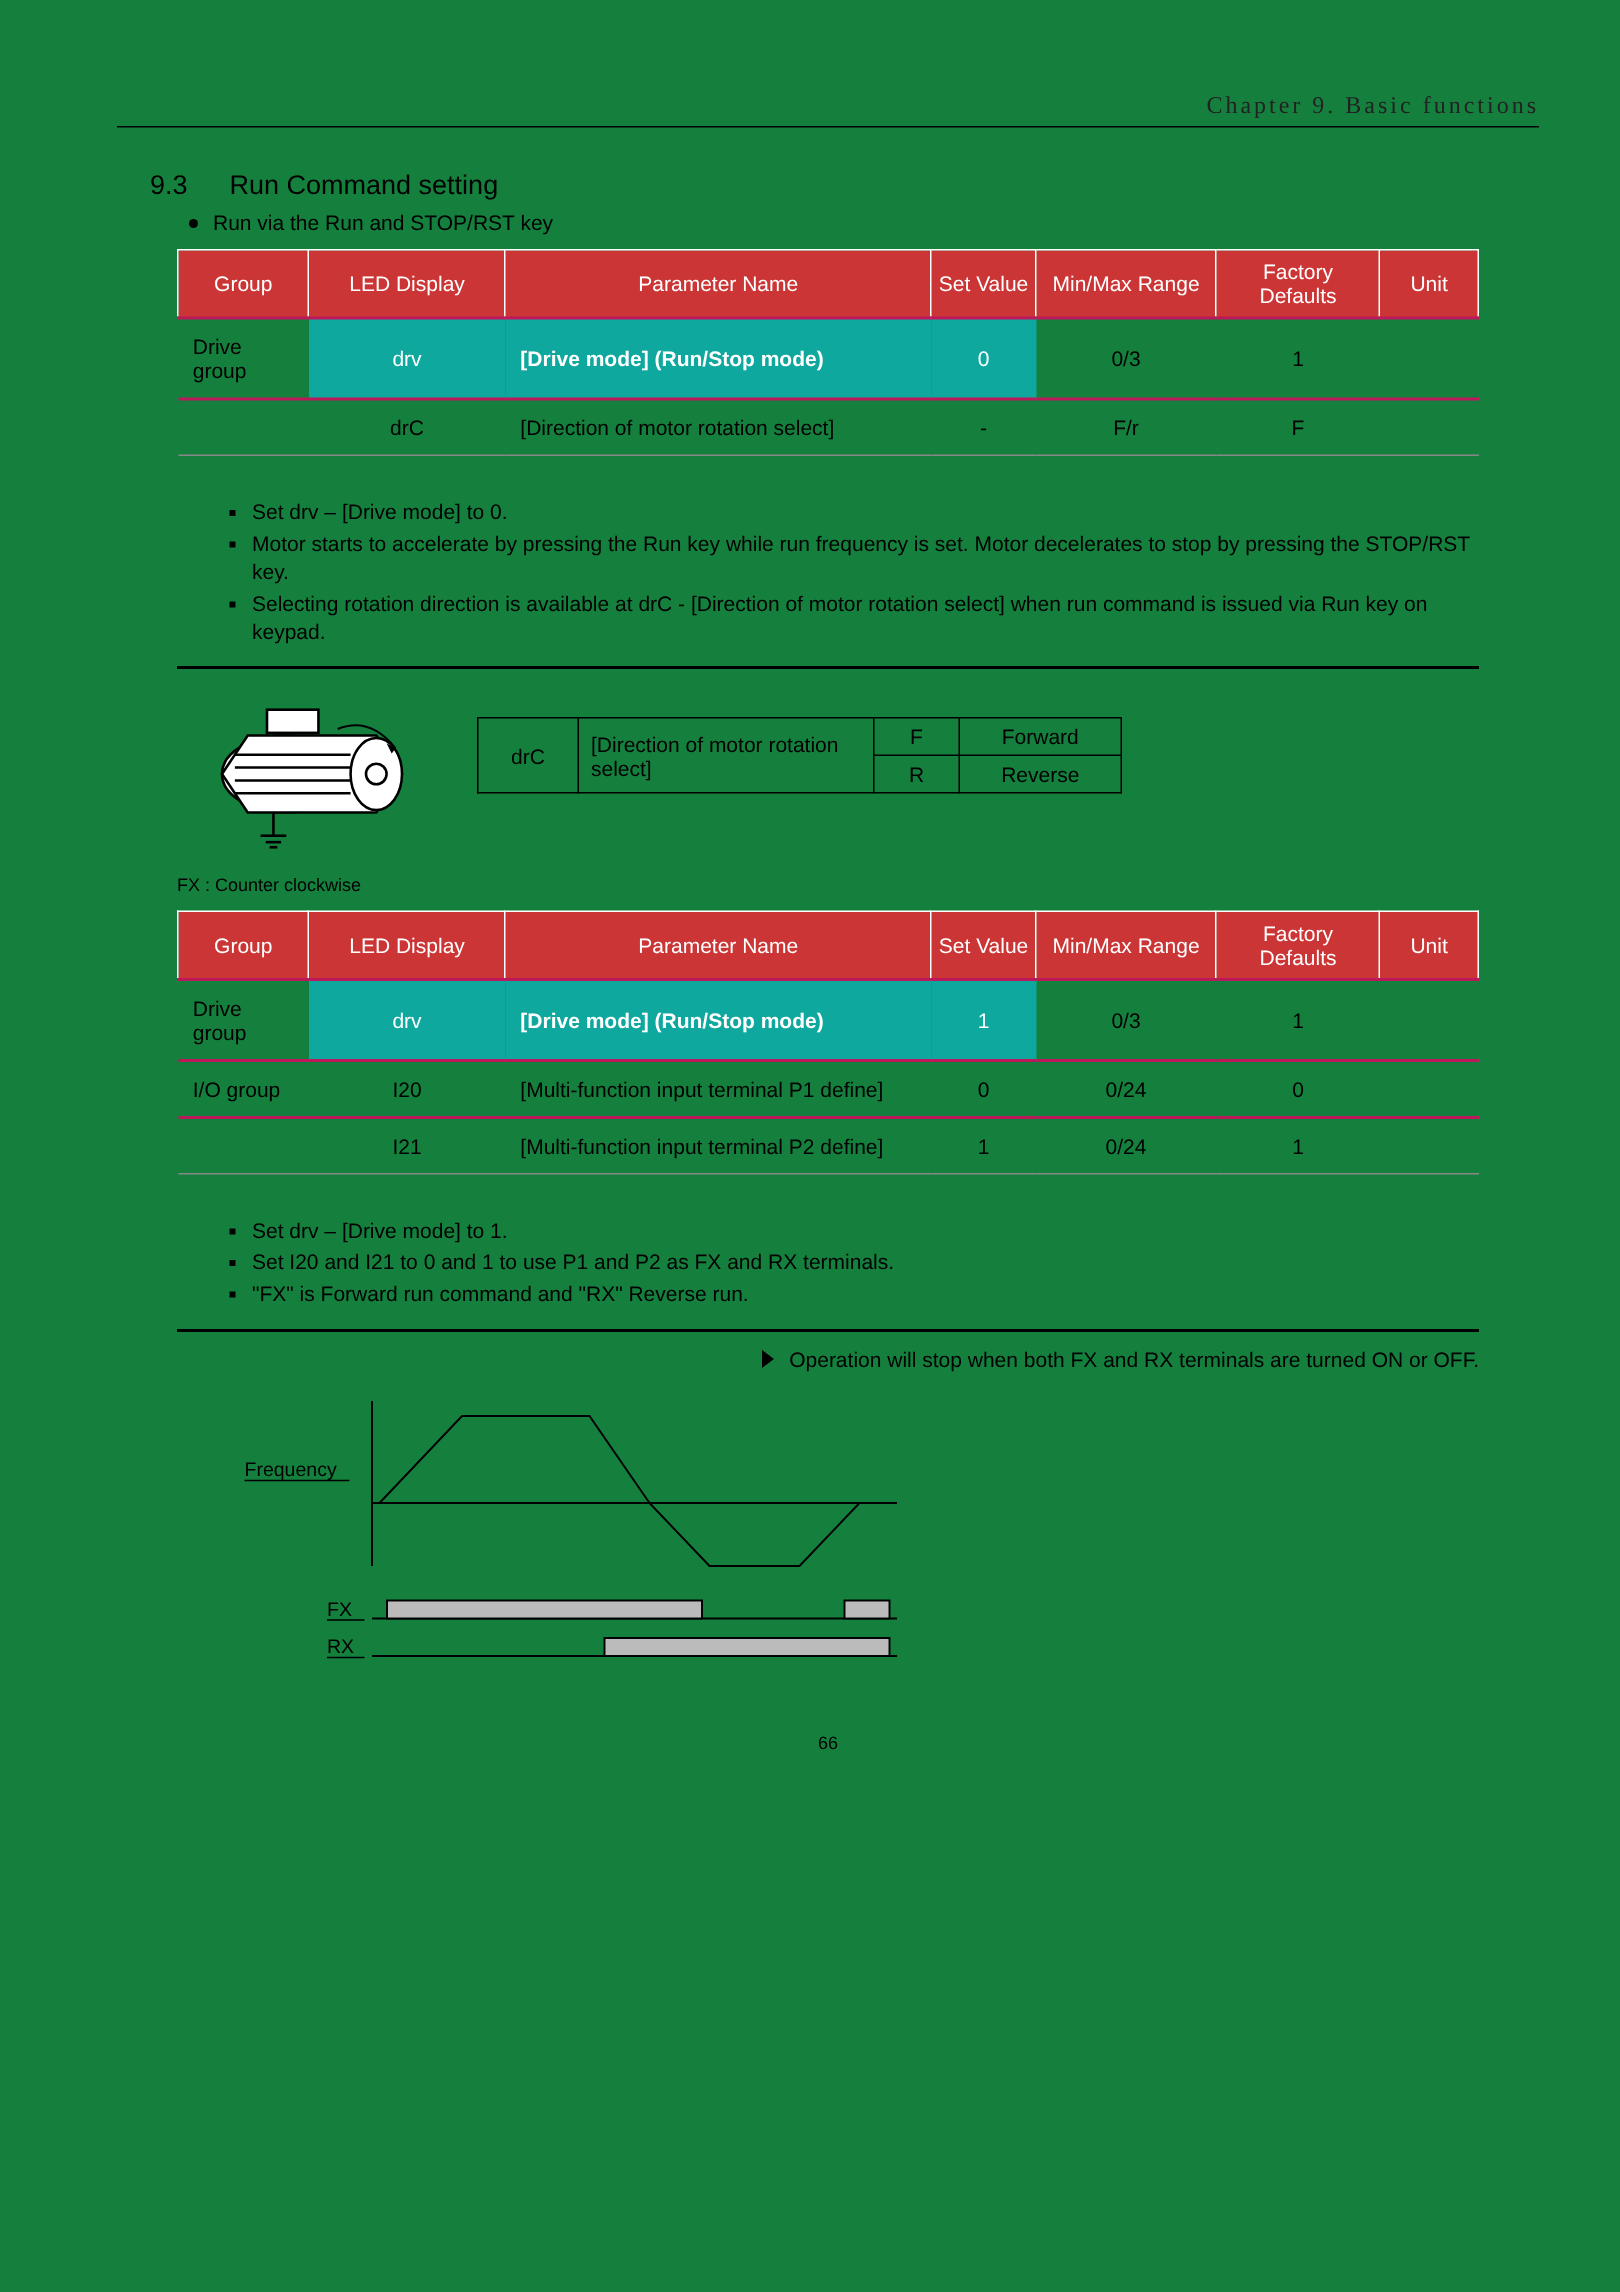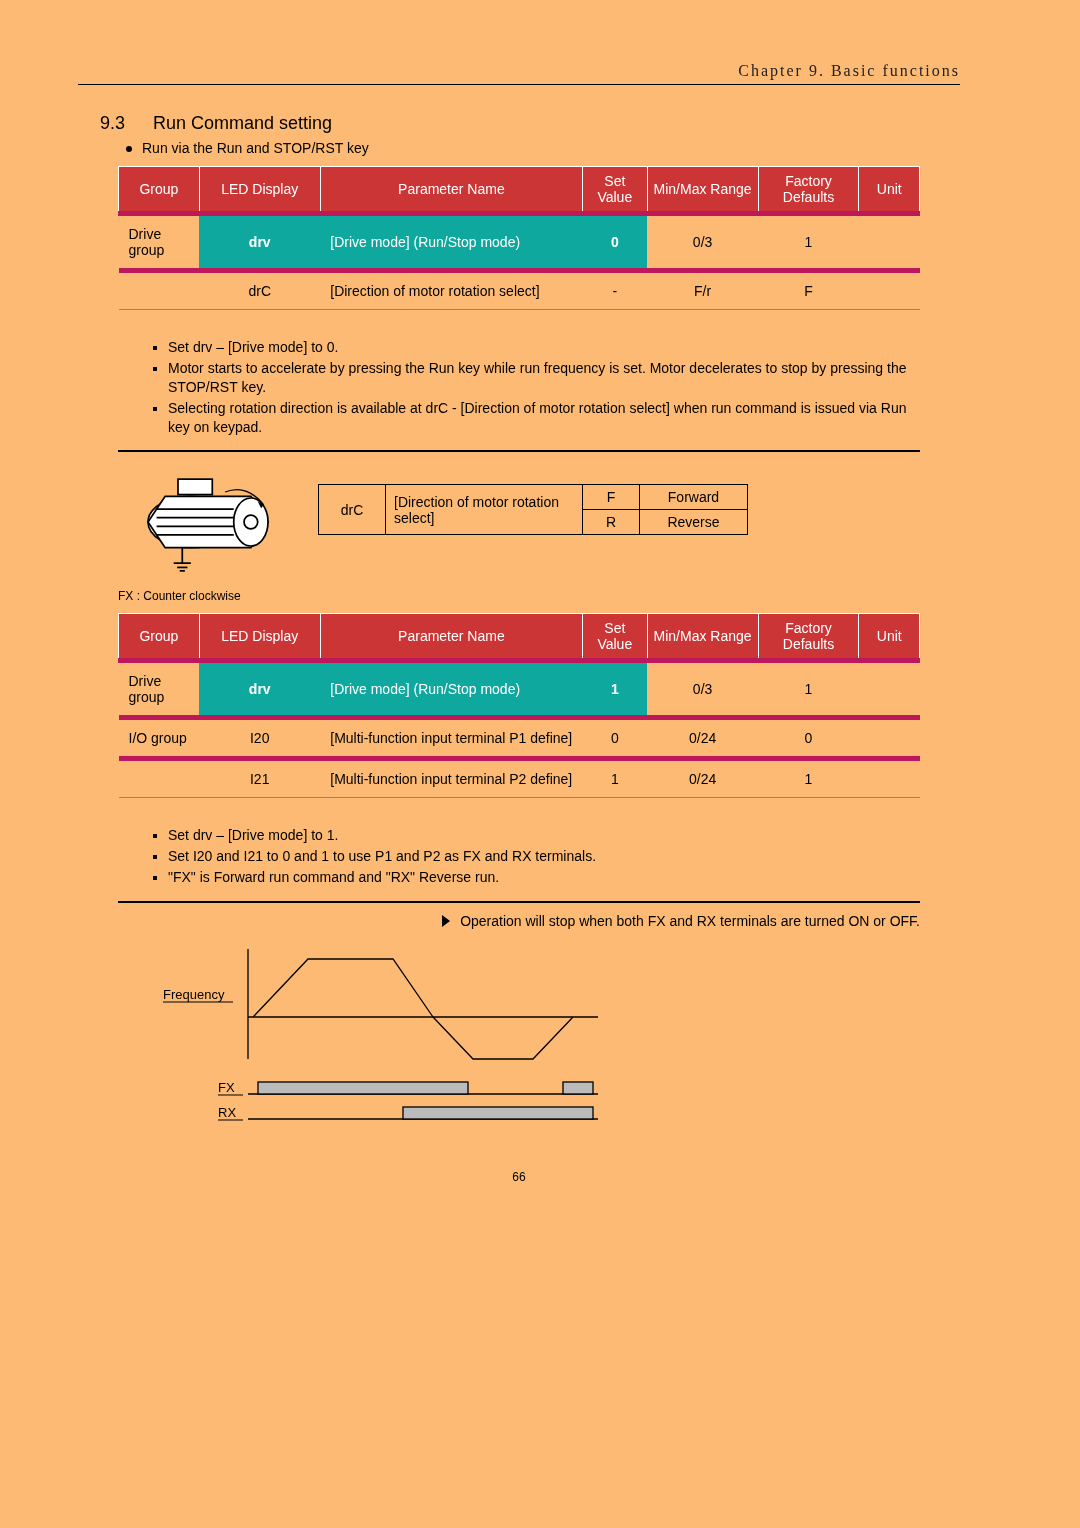--- a/index.html
+++ b/index.html
@@ -7,23 +7,23 @@
     padding: 0;
     background: #fff;
     font-family: Arial, "Helvetica Neue", Helvetica, sans-serif;
     font-size: 14px;
     color: #000;
   }
   .page {
     width: 1080px;
     min-height: 1528px;
     margin: 0 auto;
-    background: #fdba74;
+    background: #15803d;
     box-sizing: border-box;
-    padding: 62px 120px 30px 78px;
+    padding: 62px 54px 30px 78px;
     position: relative;
   }
   .chapter-head {
     text-align: right;
     font-family: Georgia, "Times New Roman", serif;
     letter-spacing: 2px;
     font-size: 16px;
     color: #222;
     border-bottom: 1px solid #000;
     padding-bottom: 4px;
@@ -53,30 +53,30 @@
   .tbl th {
     background: #cb3535;
     color: #fff;
     font-weight: normal;
     font-size: 14px;
     padding: 6px 4px;
     border: 1px solid #fff;
     text-align: center;
   }
   .tbl td {
-    border-top: 5px solid #be185d;
+    border-top: 2px solid #be185d;
     border-bottom: 1px solid #888;
     padding: 10px 6px;
     font-size: 14px;
     text-align: center;
     vertical-align: middle;
   }
   .tbl td.left { text-align: left; padding-left: 10px; }
-  .tbl td.hl, .tbl th.hl { background: #0fa89f; color: #fff; font-weight: bold; }
-  .tbl td.hl-white { background:#0fa89f; color:#fff; font-weight:normal; text-align:left; padding-left:10px;}
+  .tbl td.hl, .tbl th.hl { background: #0fa89f; color: #fff; font-weight: normal; }
+  .tbl td.hl-white { background:#0fa89f; color:#fff; font-weight:bold; text-align:left; padding-left:10px;}
   .col-group { width: 80px; }
   .col-led { width: 120px; }
   .col-param { width: 260px; }
   .col-set { width: 64px; }
   .col-range { width: 110px; }
   .col-fact { width: 100px; }
   .col-unit { width: 60px; }
 
   ul.notes {
     margin: 28px 40px 10px 70px;

